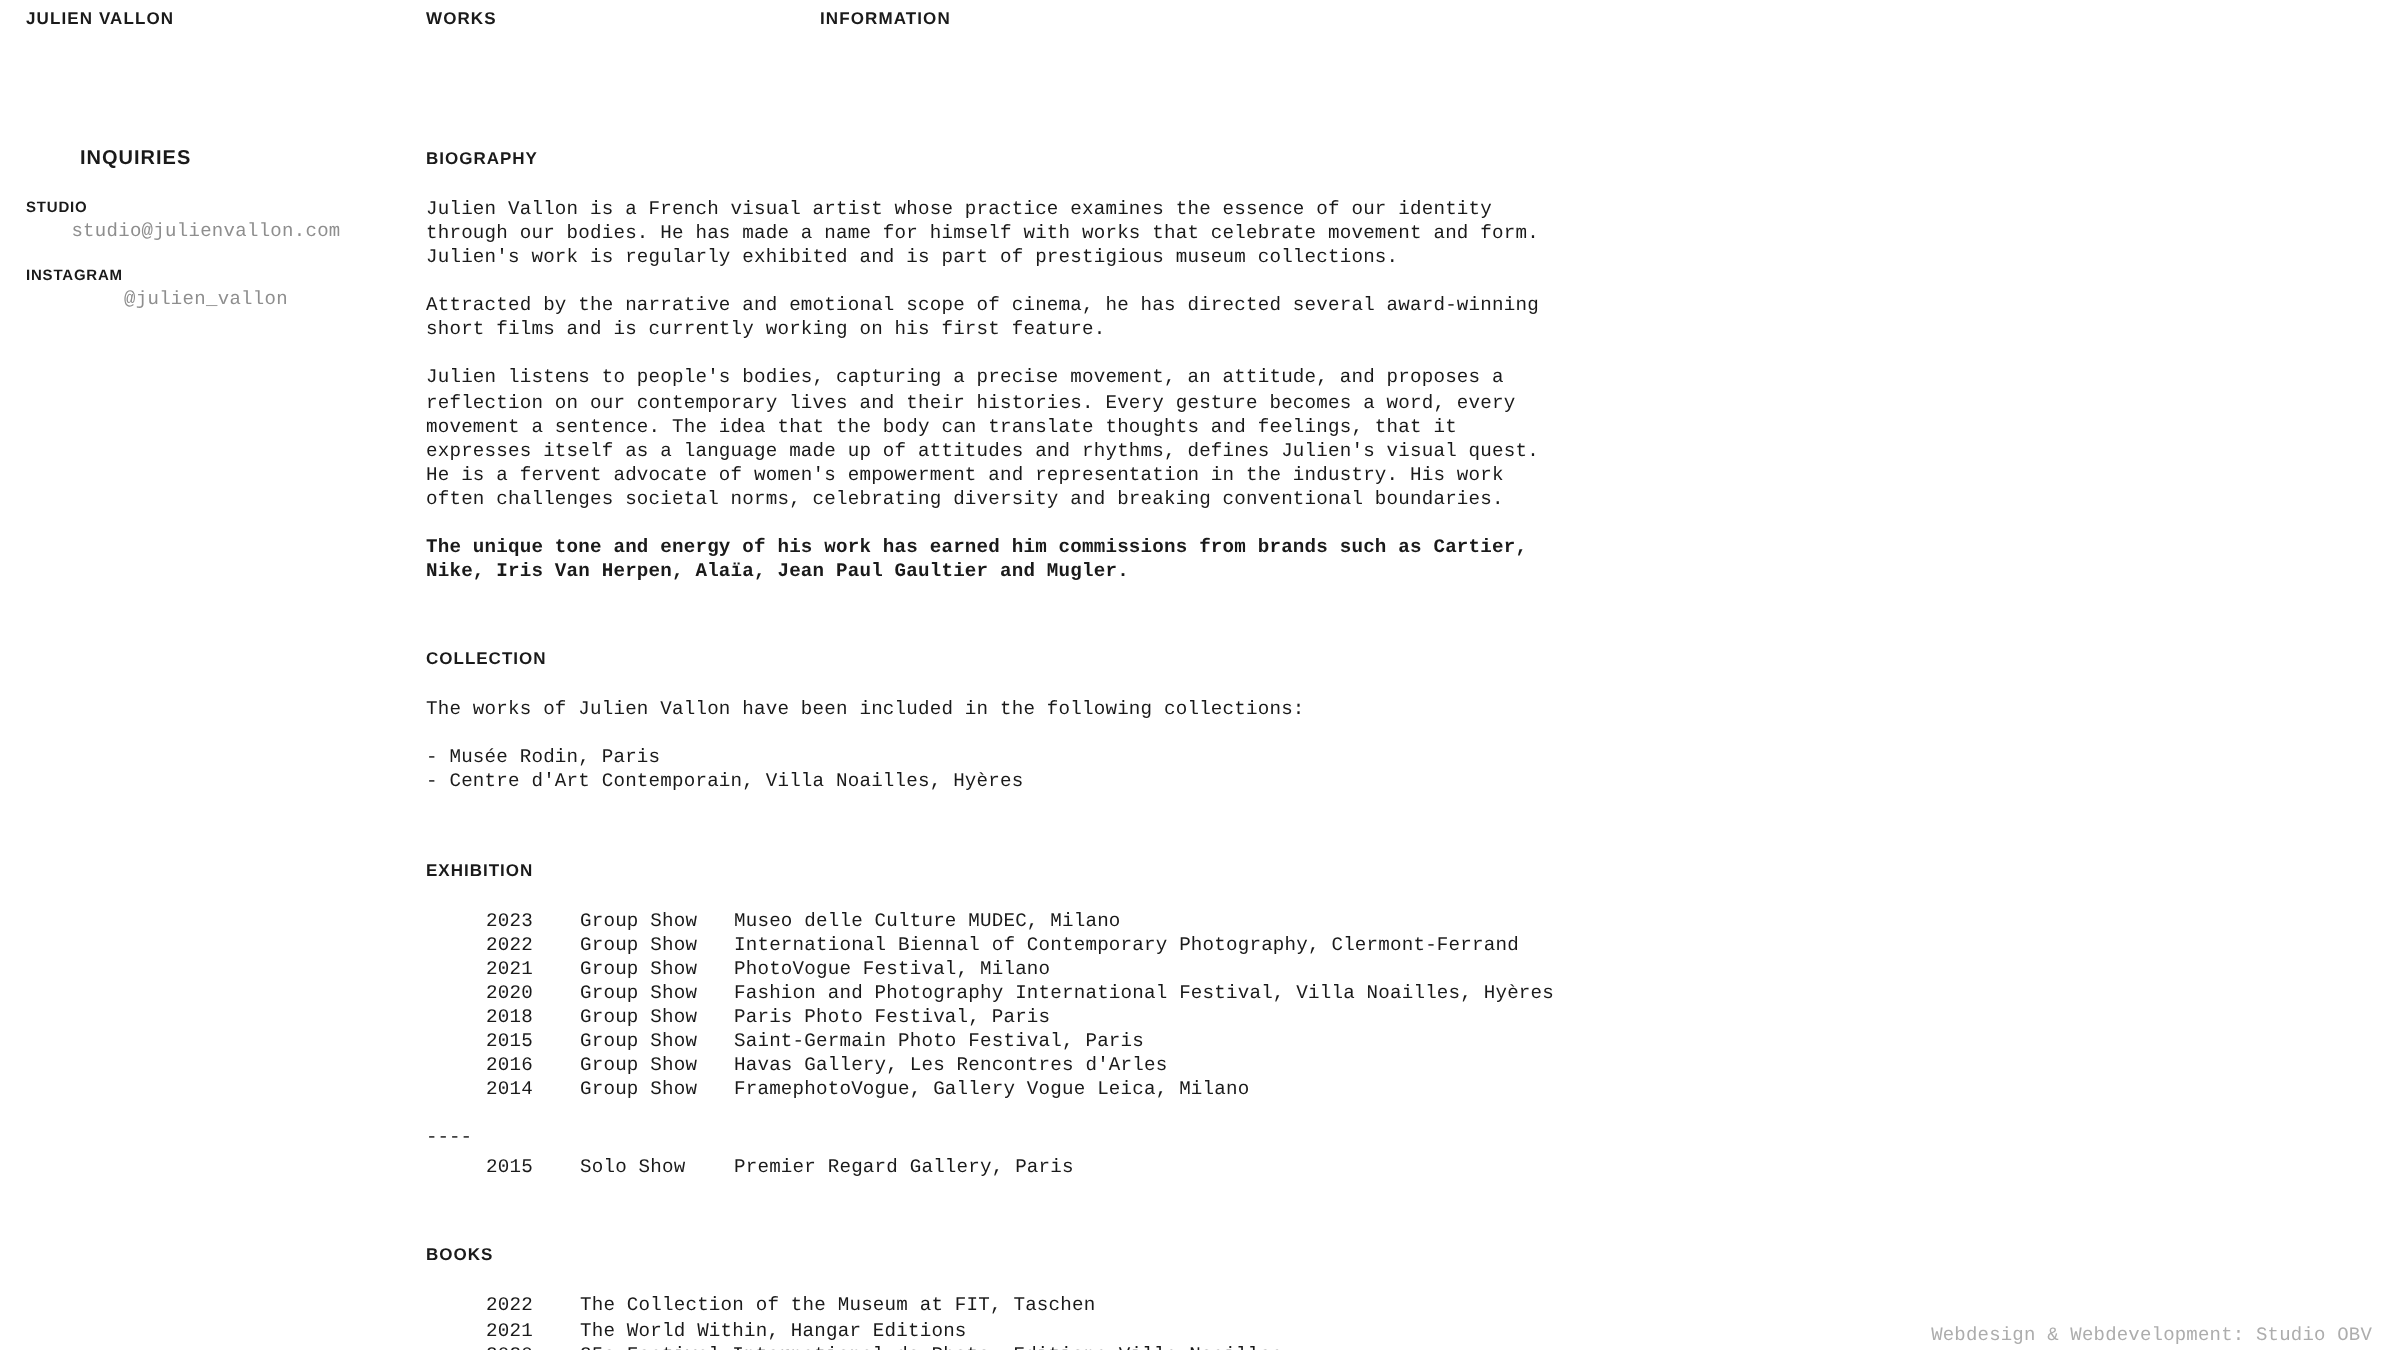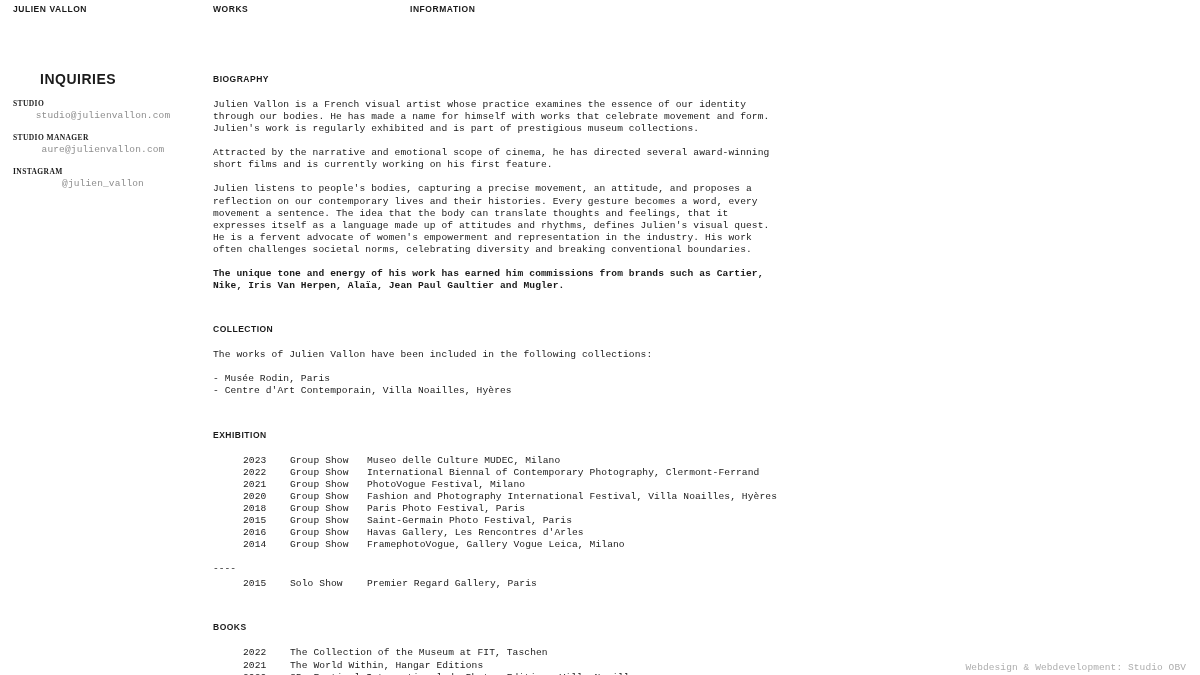--- a/index.html
+++ b/index.html
@@ -41,33 +41,33 @@
 
   
   .sidebar {
     position: absolute;
     left: 13px;
     top: 74px;
     width: 180px;
   }
   .side-heading {
     font-family: "Liberation Sans", sans-serif;
-    font-size: 14px;
+    font-size: 10px;
     font-weight: bold;
     letter-spacing: 0.5px;
     color: #1a1a1a;
     line-height: 11px;
     margin: 0 0 14px 0;
     padding-left: 27px;
   }
   .contact-block {
     margin-bottom: 11px;
   }
   .contact-label {
-    font-family: Liberation Serif, serif;
+    font-family: Liberation Sans, sans-serif;
     font-size: 7.5px;
     font-weight: bold;
     letter-spacing: 0.4px;
     color: #1a1a1a;
     line-height: 10px;
     margin: 0;
   }
   .contact-value {
     font-family: "Liberation Mono", monospace;
     font-size: 9.5px;
@@ -177,24 +177,20 @@
 </div>
 
 <aside class="sidebar">
   <div class="side-heading">INQUIRIES</div>
 
   <div class="contact-block">
     <div class="contact-label">STUDIO</div>
     <a class="contact-value" href="#">studio@julienvallon.com</a>
   </div>
 
-  <div class="contact-block">
-    <div class="contact-label">STUDIO MANAGER</div>
-    <a class="contact-value" href="#">aure@julienvallon.com</a>
-  </div>
 
   <div class="contact-block">
     <div class="contact-label">INSTAGRAM</div>
     <a class="contact-value" href="#">@julien_vallon</a>
   </div>
 </aside>
 
 <main class="main">
 
   <section class="section">

